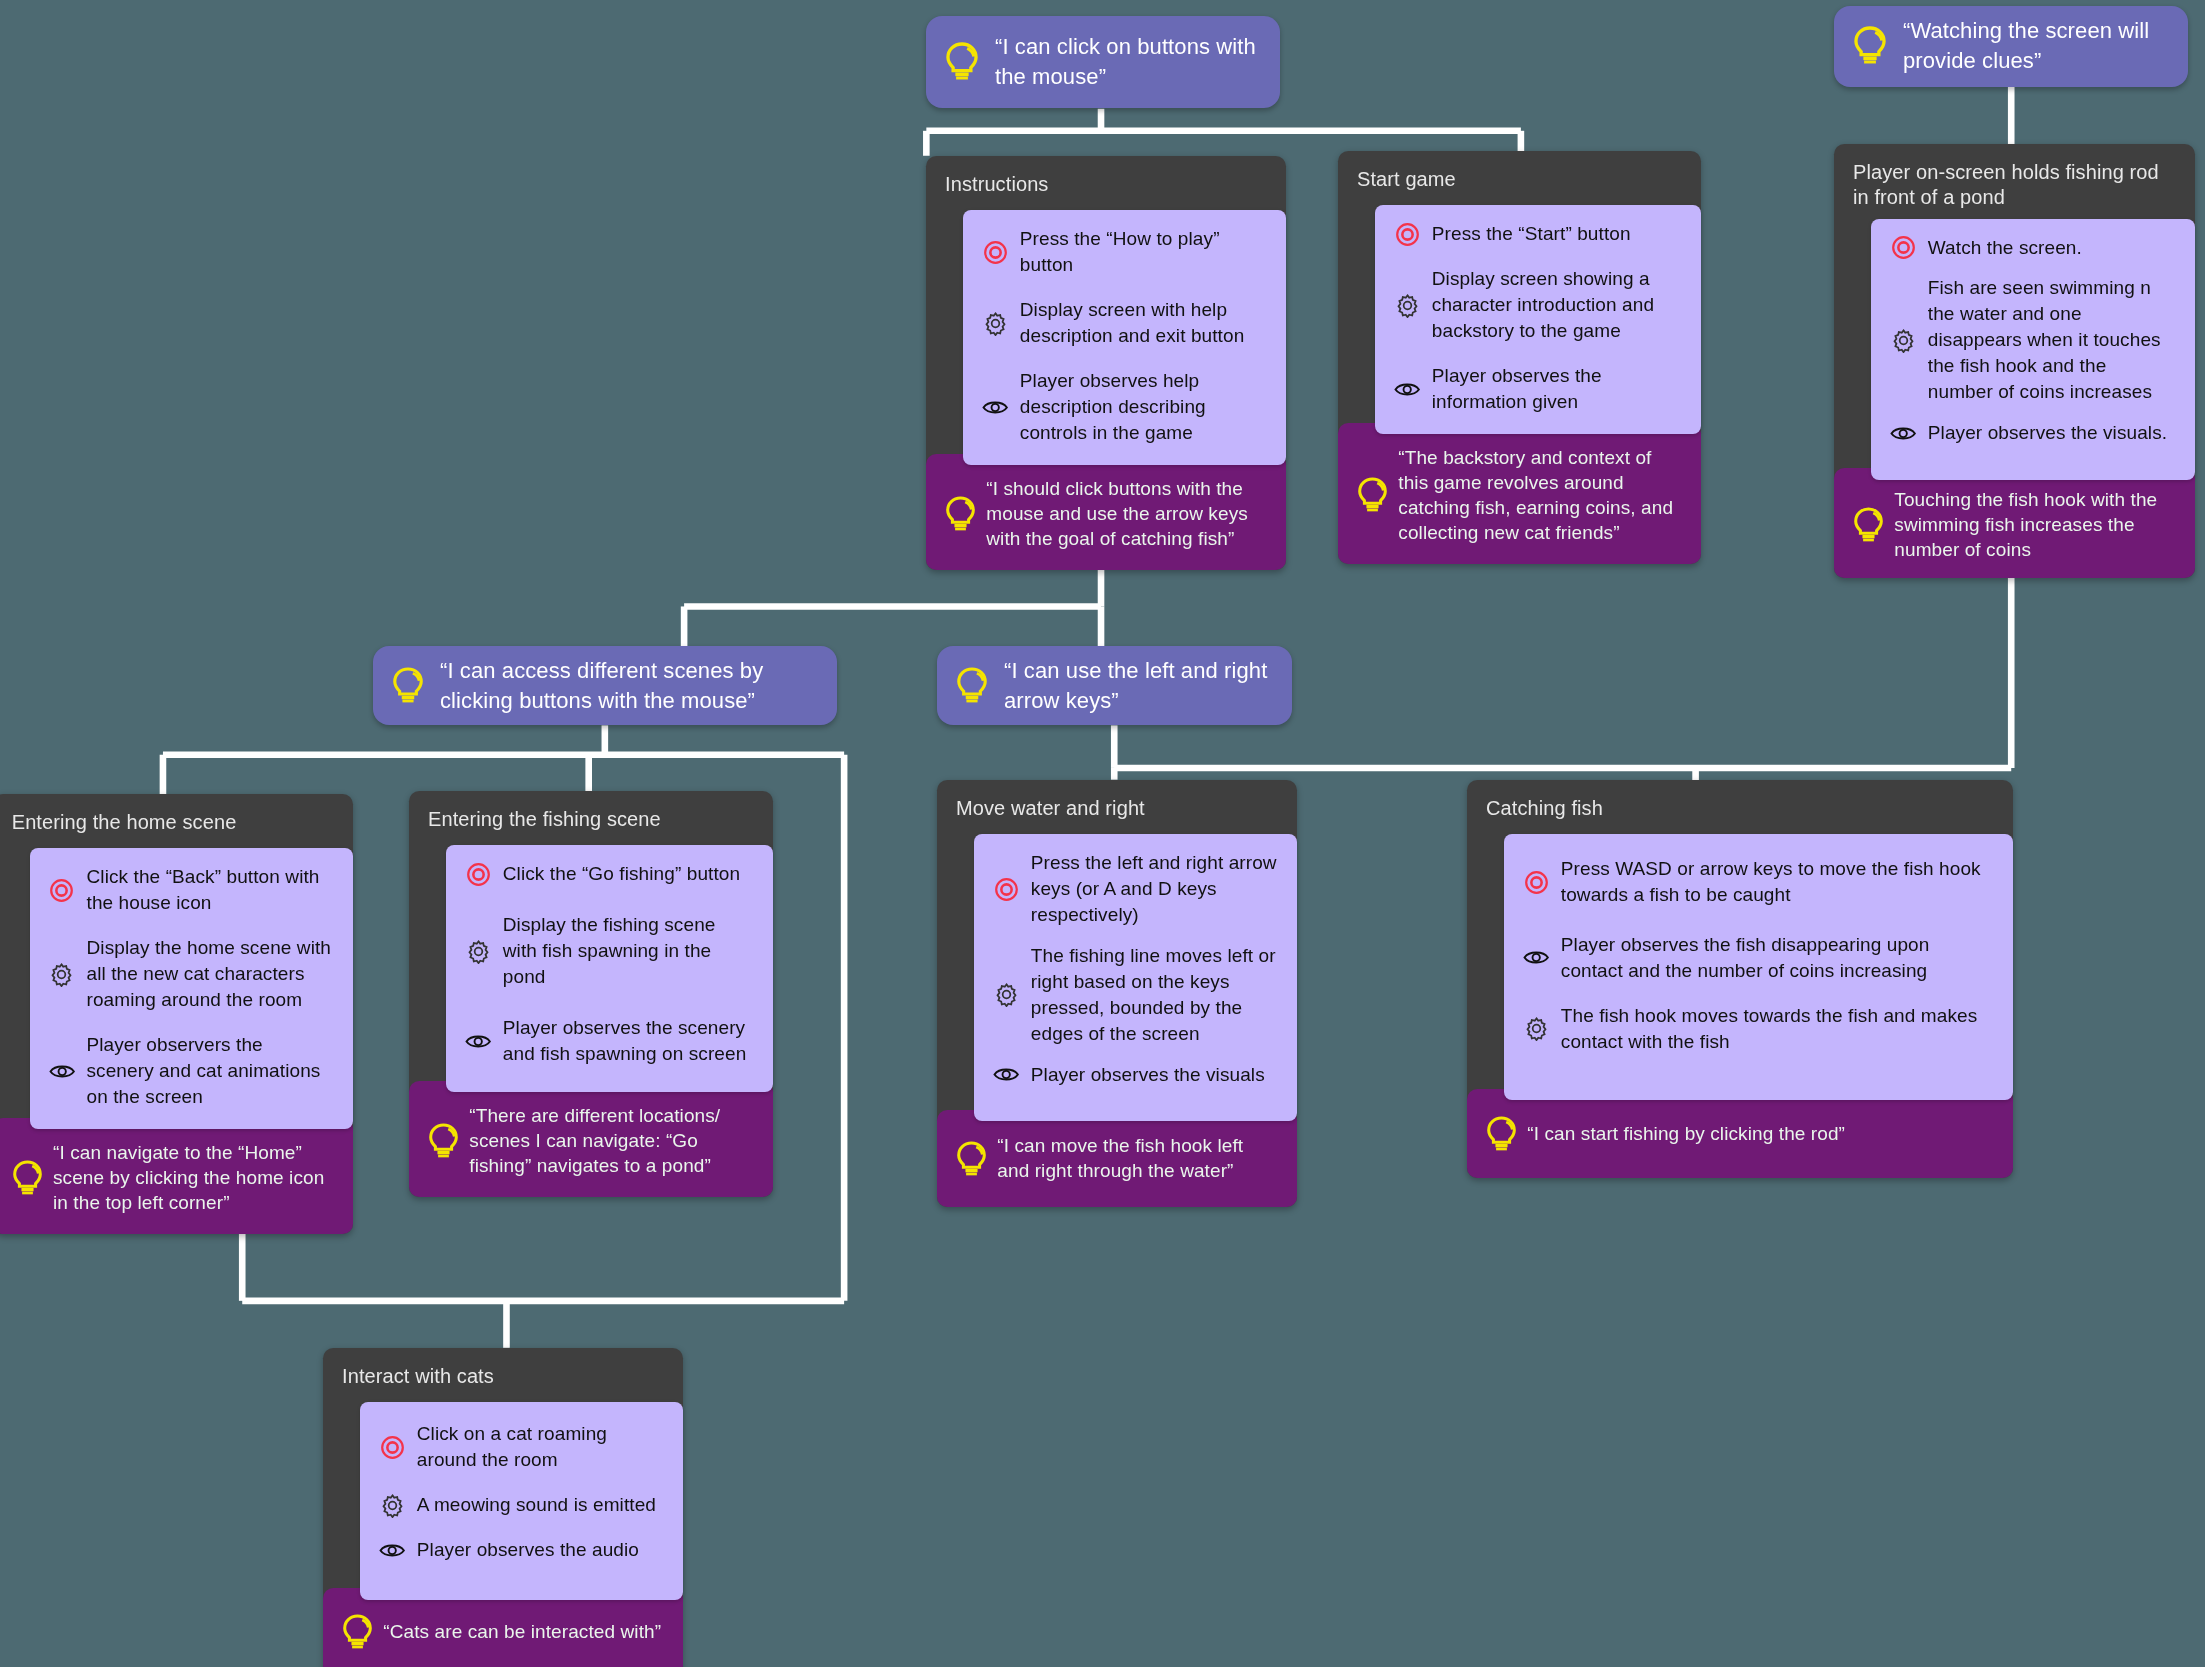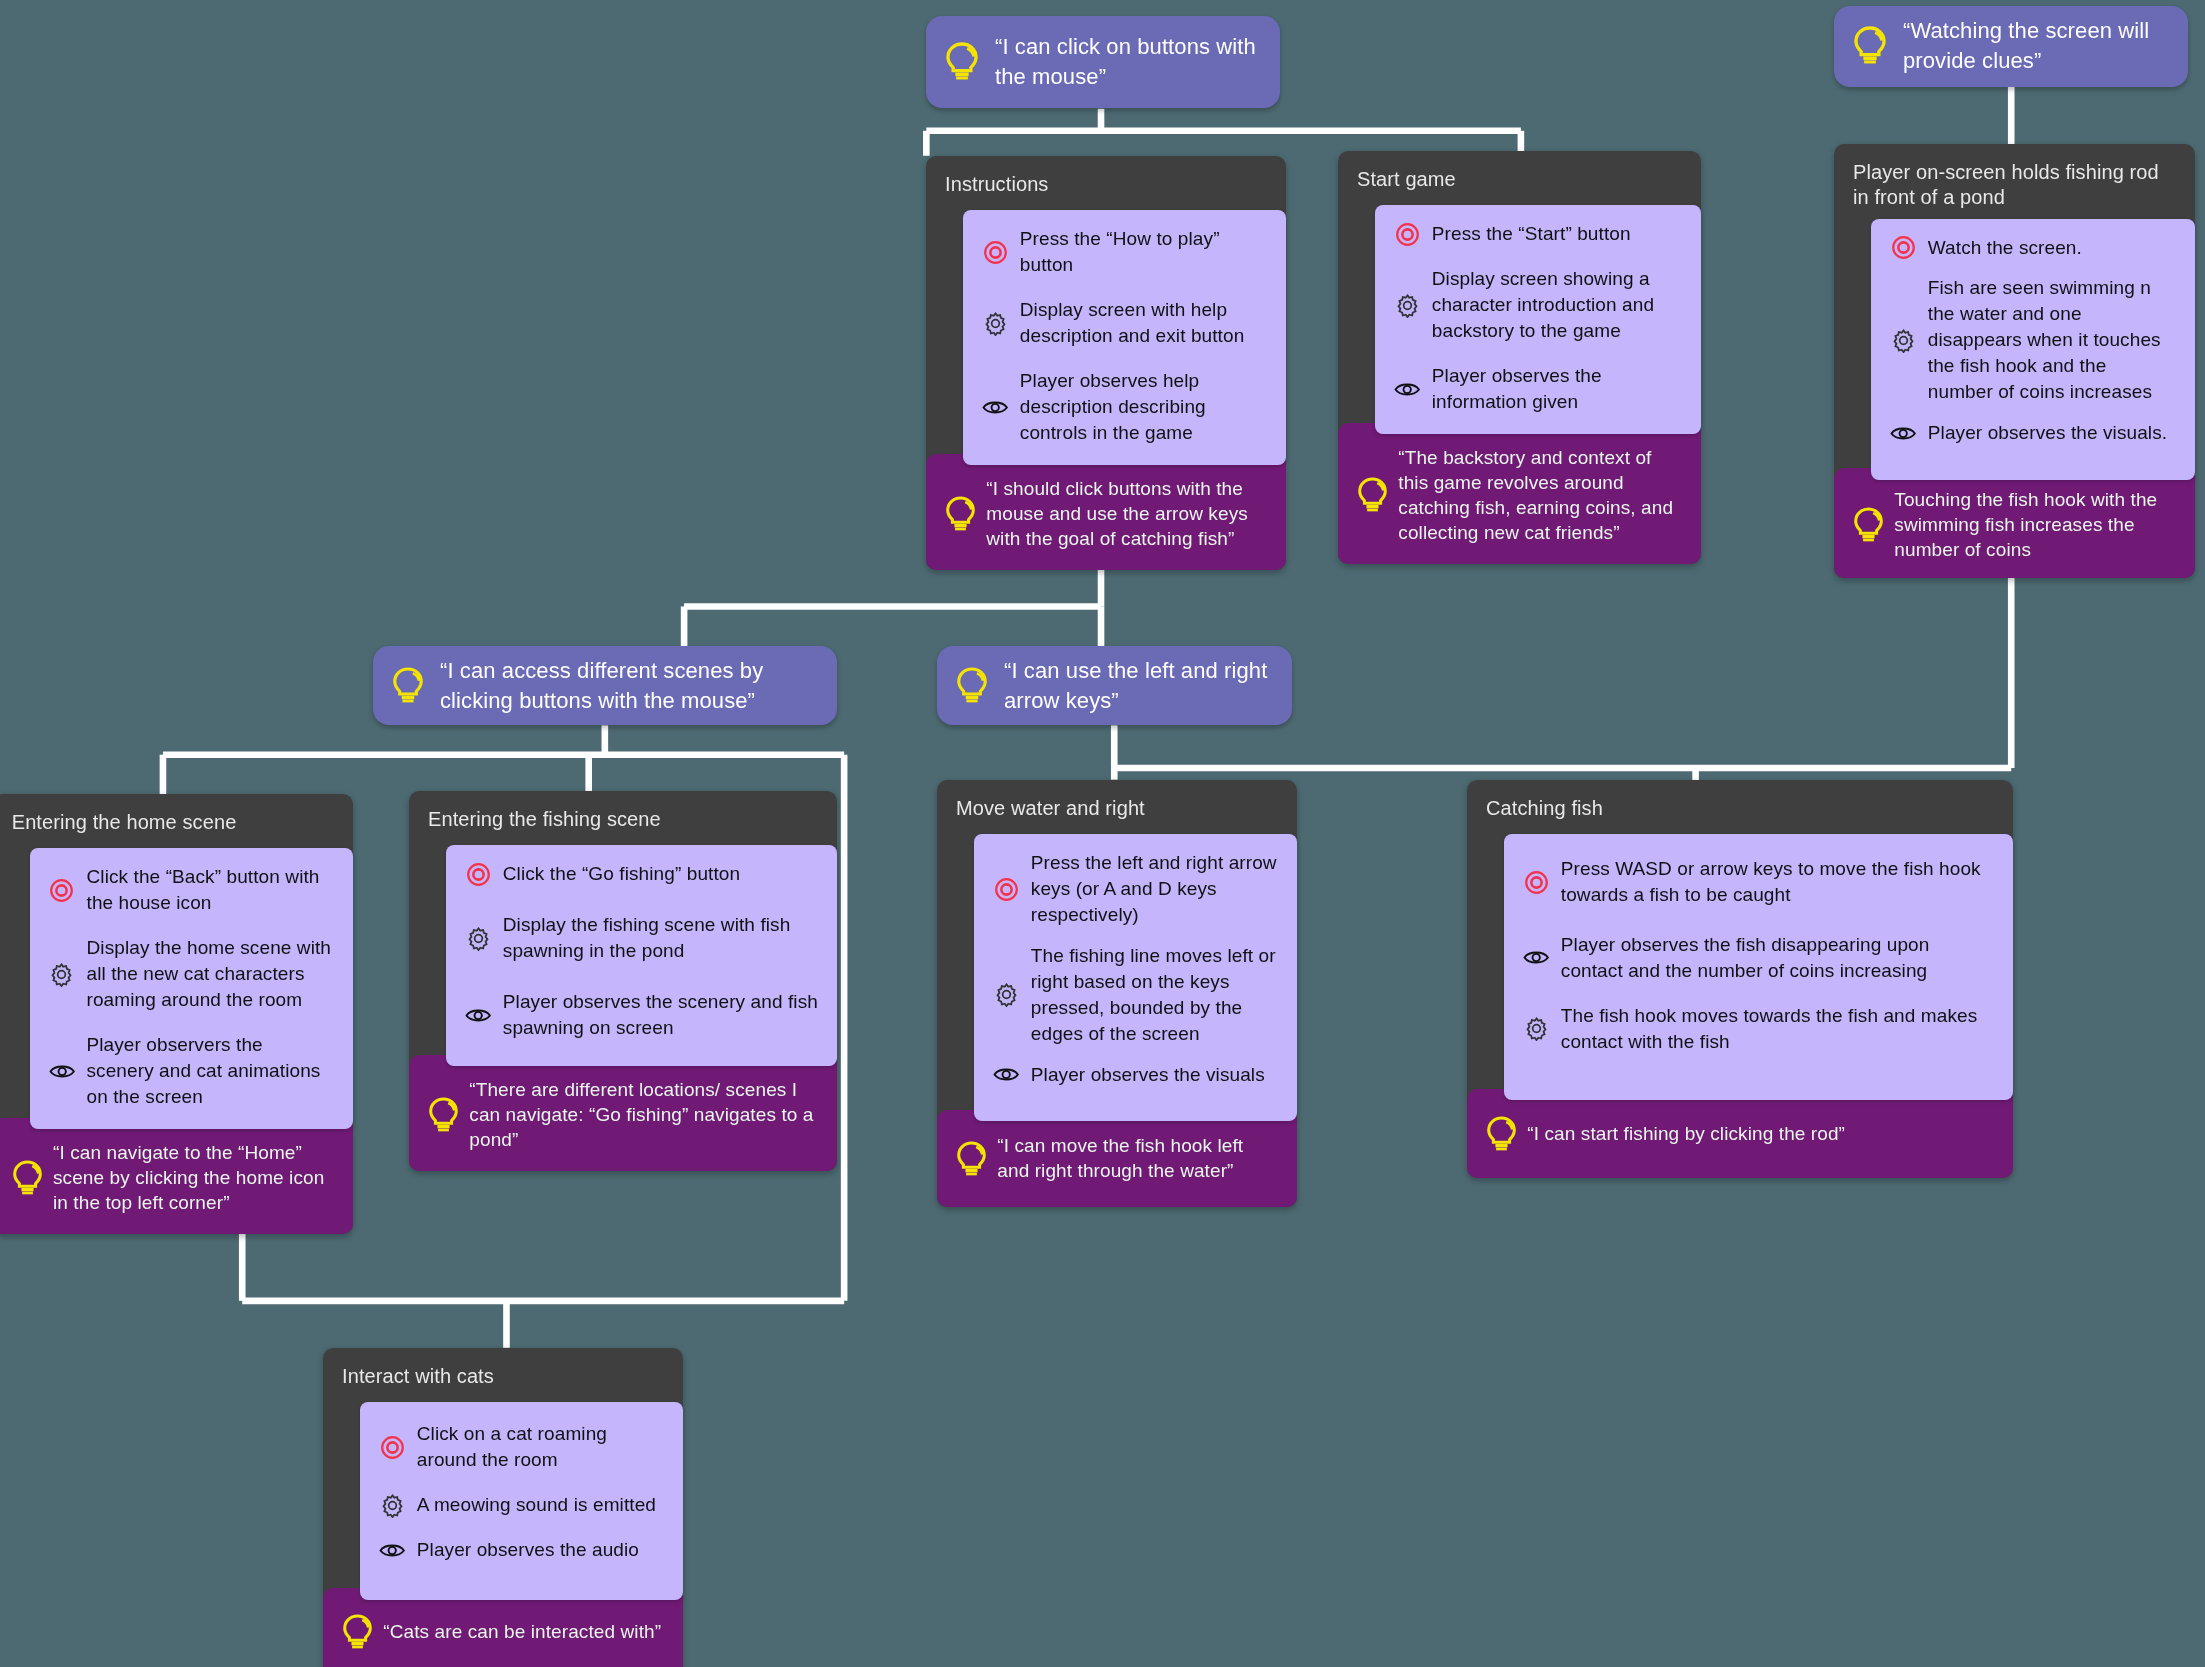--- a/index.html
+++ b/index.html
@@ -371,21 +371,21 @@
           <path d="M14 45 h18" stroke-width="5"></path>
               <path d="M15 50 h16" stroke-width="4"></path>
           <path d="M30 10 c5 2 8 6 9 11" stroke-width="4"></path>
         </g>
           </svg>
       </span>
       <span class="ftxt">“I can navigate to the “Home” scene by clicking the home icon in the top left corner”</span>
     </div>
   </div>
 
-  <div class="card" style="left:409px;top:791px;width:428px;">
+  <div class="card" style="left:409px;top:791px;width:364px;">
     <div class="card-title">Entering the fishing scene</div>
     <div class="body" style="padding-bottom:25px;">
       <div class="row" style="margin-bottom:25px;">
         <span class="ico">
             <svg width="25" height="25" viewBox="0 0 34 34">
               <circle cx="17" cy="17" r="14" fill="none" stroke="#f4334a" stroke-width="3"></circle>
               <circle cx="17" cy="17" r="7" fill="none" stroke="#f4334a" stroke-width="3.5"></circle>
             </svg>
           </span>
         <span class="rtxt">Click the “Go fishing” button</span>

